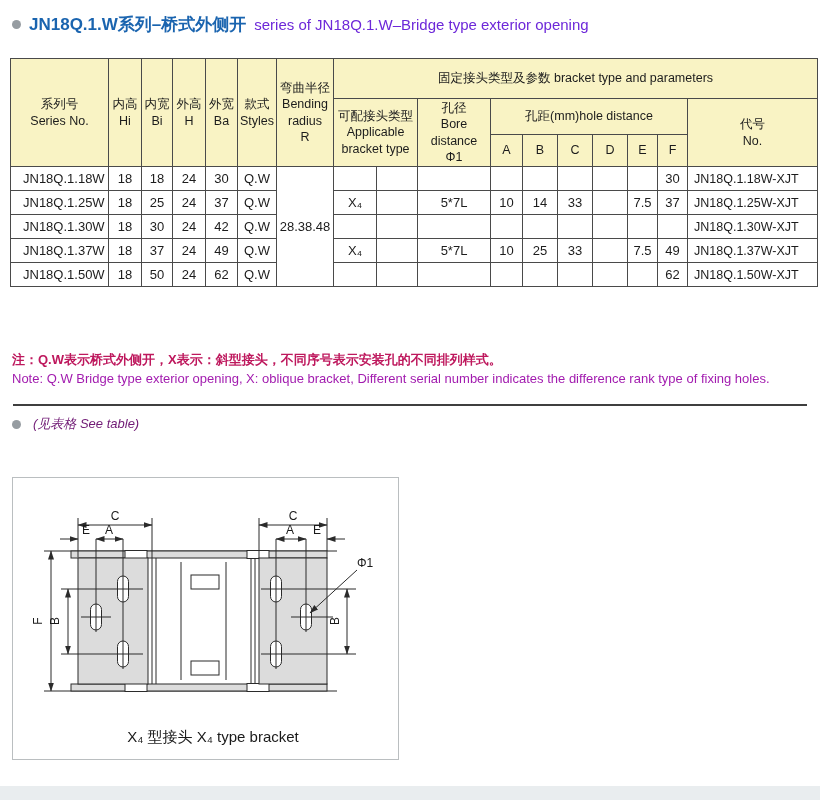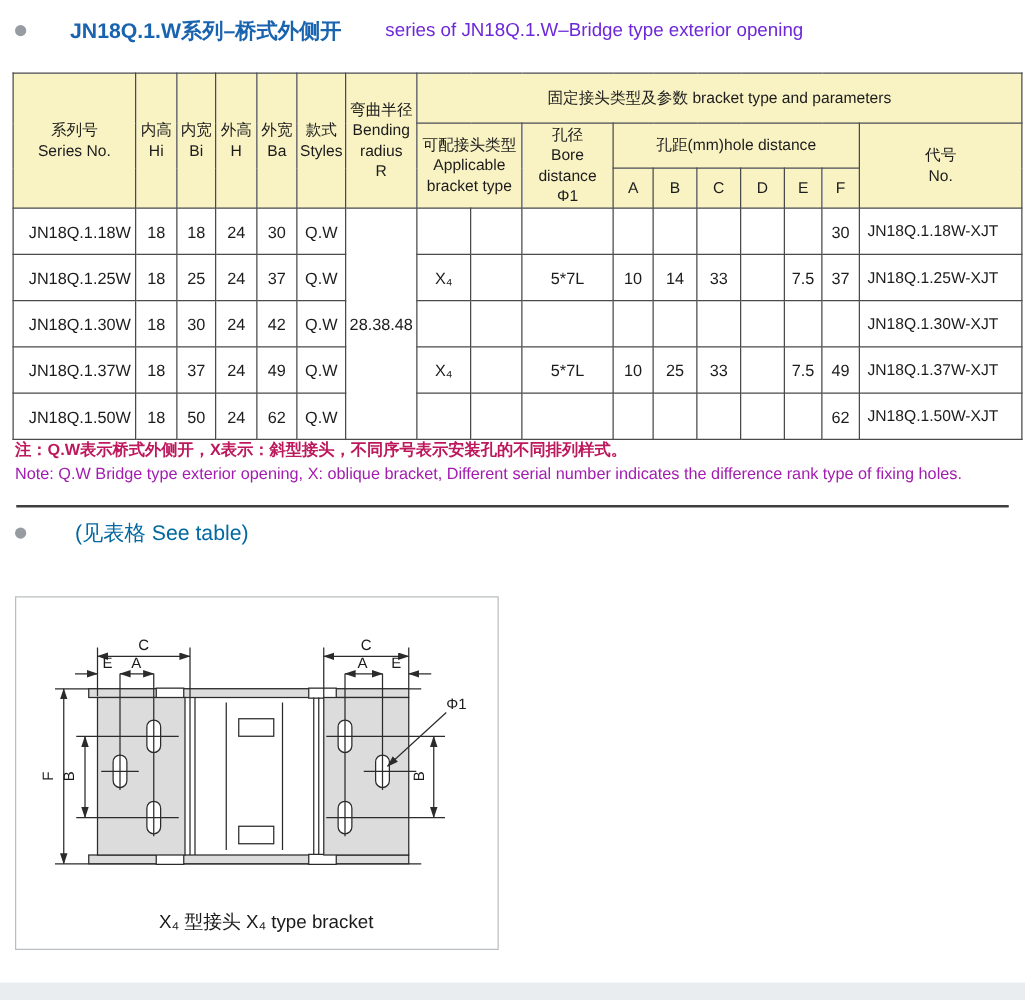--- a/index.html
+++ b/index.html
@@ -2,25 +2,25 @@
 <html><head>
 <meta charset="utf-8">
 <style>
   html,body{margin:0;padding:0;}
   body{
     width:820px;height:800px;position:relative;background:#ffffff;
     font-family:"Liberation Sans","DejaVu Sans",sans-serif;color:#1c1c1c;
     overflow:hidden;
   }
   
-  .sec-head{position:absolute;display:flex;align-items:center;gap:27px;}
+  .sec-head{position:absolute;display:flex;align-items:center;}
   .bullet{width:9px;height:9px;border-radius:50%;background:#969ca1;flex:0 0 auto;}
   .zh-title{color:#1a64af;font-weight:bold;margin-left:8px;white-space:nowrap;}
   .en-title{color:#6d28d9;margin-left:8px;white-space:nowrap;}
-  .hint{color:#0369a1;font-size:17px;margin-left:12px;white-space:nowrap;}
+  .hint{color:#701a75;font-size:13px;margin-left:12px;white-space:nowrap;font-style:italic;}
   #sec1{left:12px;top:13px;}
   #sec1 .zh-title{font-size:17px;}
   #sec1 .en-title{font-size:15px;}
   #sec2{left:12px;top:415px;}
   #sec2 .zh-title{font-size:16px;}
   #sec2 .en-title{font-size:15px;}
 
   
   table.spec{
     position:absolute;left:10px;top:58px;width:807px;
@@ -33,21 +33,21 @@
   table.spec th{
     background:#f9f3c4;font-weight:normal;font-size:12.5px;line-height:1.3;
     white-space:pre-line;
   }
   table.spec td{font-size:13px;background:#ffffff;}
   table.spec td.al{text-align:left;padding-left:12px;}
   table.spec td.alc{text-align:left;padding-left:6px;font-size:12.5px;}
   table.spec thead tr:nth-child(1){height:40px;}
   table.spec thead tr:nth-child(2){height:36px;}
   table.spec thead tr:nth-child(3){height:32px;}
-  table.spec tbody tr{height:37px;}
+  table.spec tbody tr{height:24px;}
 
   .note1{position:absolute;left:12px;top:351px;font-size:13px;font-weight:bold;color:#be185d;}
   .note2{position:absolute;left:12px;top:371px;font-size:13px;color:#a21caf;}
 
   .divider{position:absolute;left:13px;top:404px;width:794px;height:2px;background:#3f3f3f;}
 
   .diagram-box{
     position:absolute;left:12px;top:477px;width:385px;height:281px;
     border:1px solid #babec0;background:#ffffff;
   }

